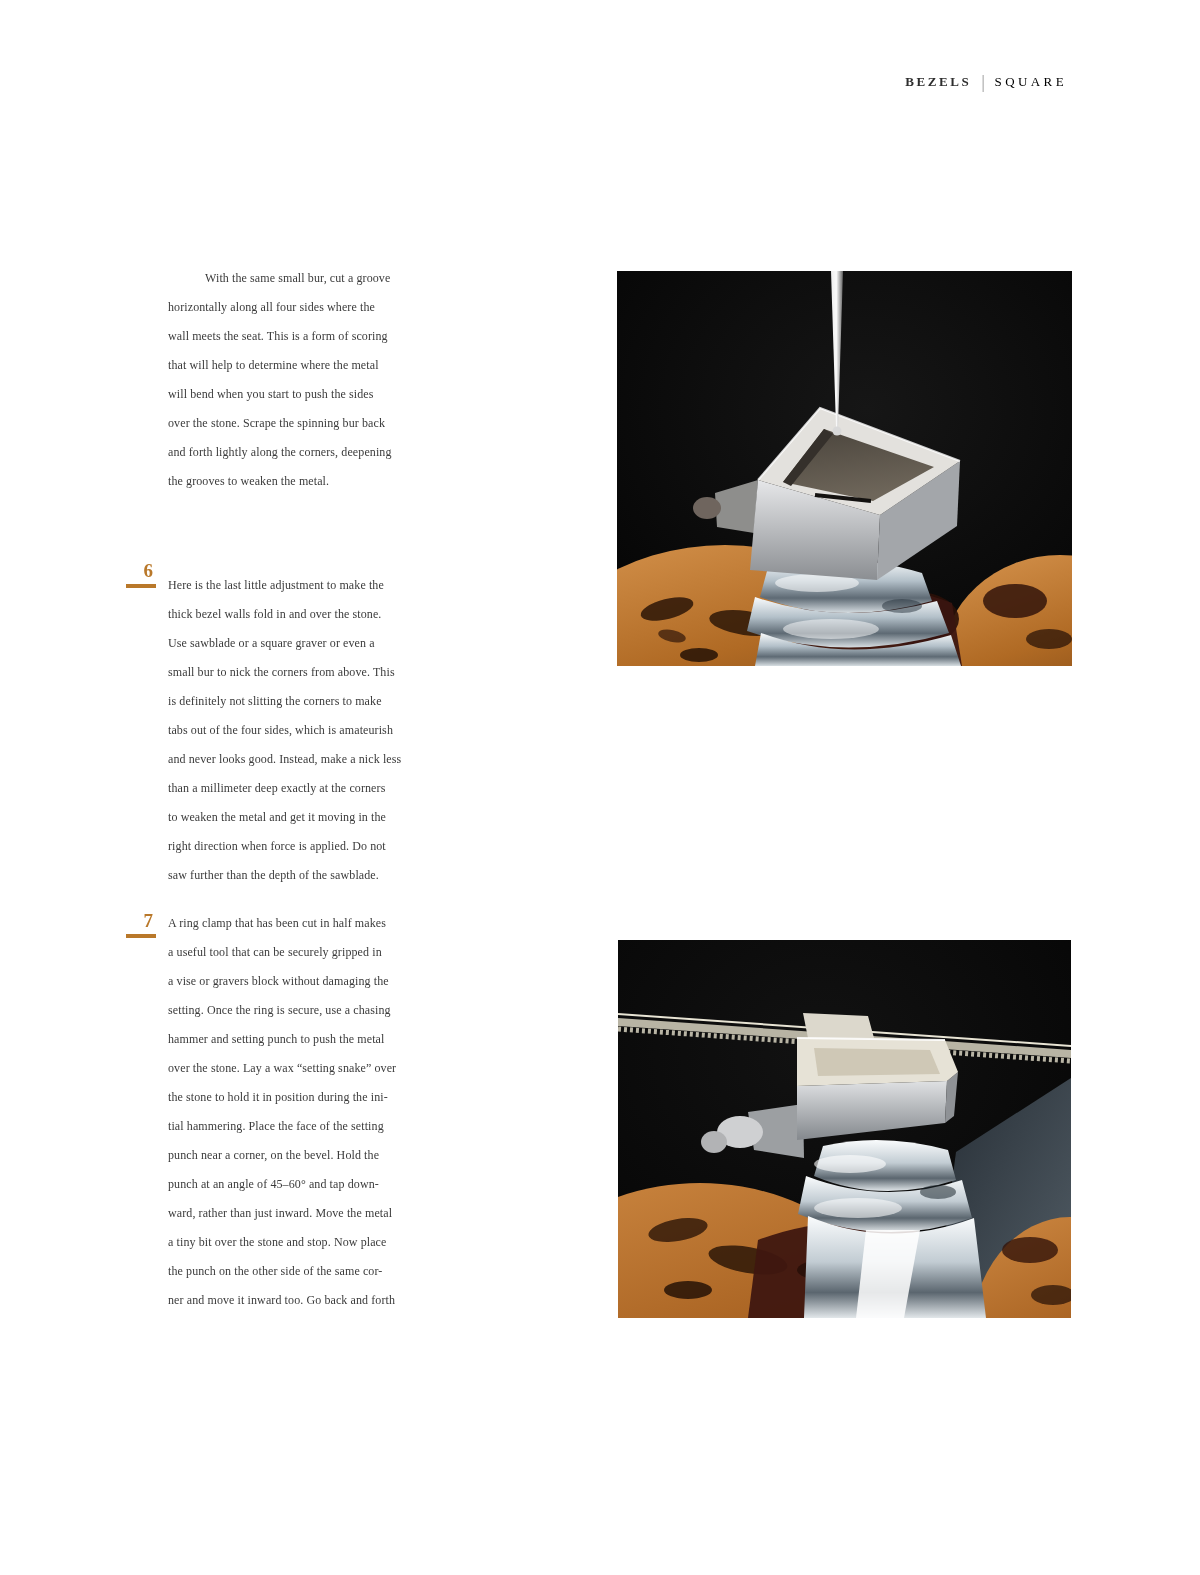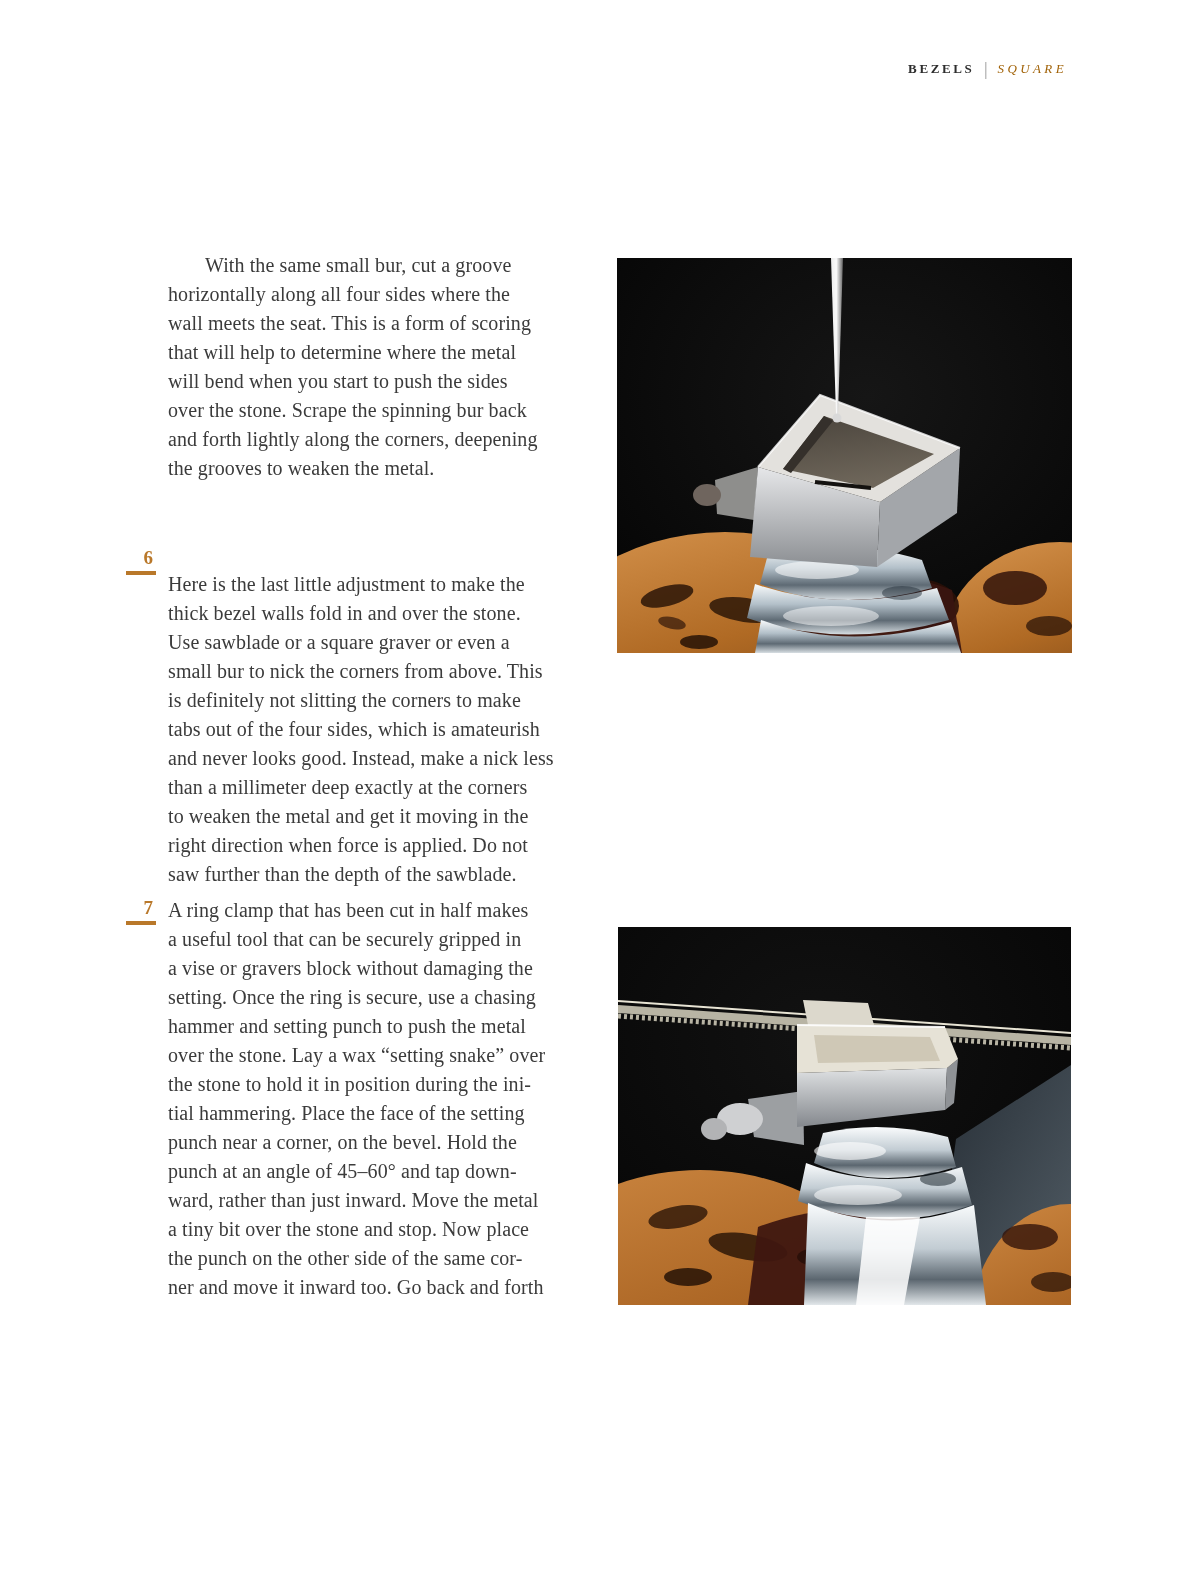--- a/index.html
+++ b/index.html
@@ -8,40 +8,41 @@
     --header-text:#2e2e2e;
   }
   *{margin:0;padding:0;box-sizing:border-box;}
   html,body{background:#ffffff;}
   .page{
     position:relative;
     width:1200px;height:1404px;
     background:#ffffff;
     overflow:hidden;
     font-family:"Liberation Serif","DejaVu Serif",serif;
+    margin-top:13px;
   }
   
   .running-head{
     position:absolute;top:60px;right:133px;
     display:flex;align-items:center;
     font-size:13px;color:var(--header-text);
   }
   .rh-section{font-weight:700;letter-spacing:2.6px;}
   .rh-divider{font-weight:400;color:#8c8c8c;margin:0 10px;font-size:16px;transform:scaleY(1.15);}
-  .rh-sub{letter-spacing:3.4px;color:#a16207;font-style:italic;}
+  .rh-sub{letter-spacing:3.4px;color:#000000;}
   
   .body{
     position:absolute;left:168px;width:470px;
-    font-size:20px;line-height:29px;
+    font-size:12px;line-height:29px;
     color:var(--body-text);
     white-space:pre-line;
     letter-spacing:0.1px;
   }
   .intro{top:251px;text-indent:37px;}
-  .step6-text{top:570px;}
+  .step6-text{top:558px;}
   .step7-text{top:896px;font-family:Liberation Serif, serif;}
   .step-num{
     position:absolute;left:126px;width:30px;
     font-size:19px;line-height:20px;font-weight:700;
     color:var(--accent);
     text-align:right;padding-right:3px;padding-bottom:3px;
     border-bottom:4px solid var(--accent);
   }
   .num6{top:548px;}
   .num7{top:898px;}

